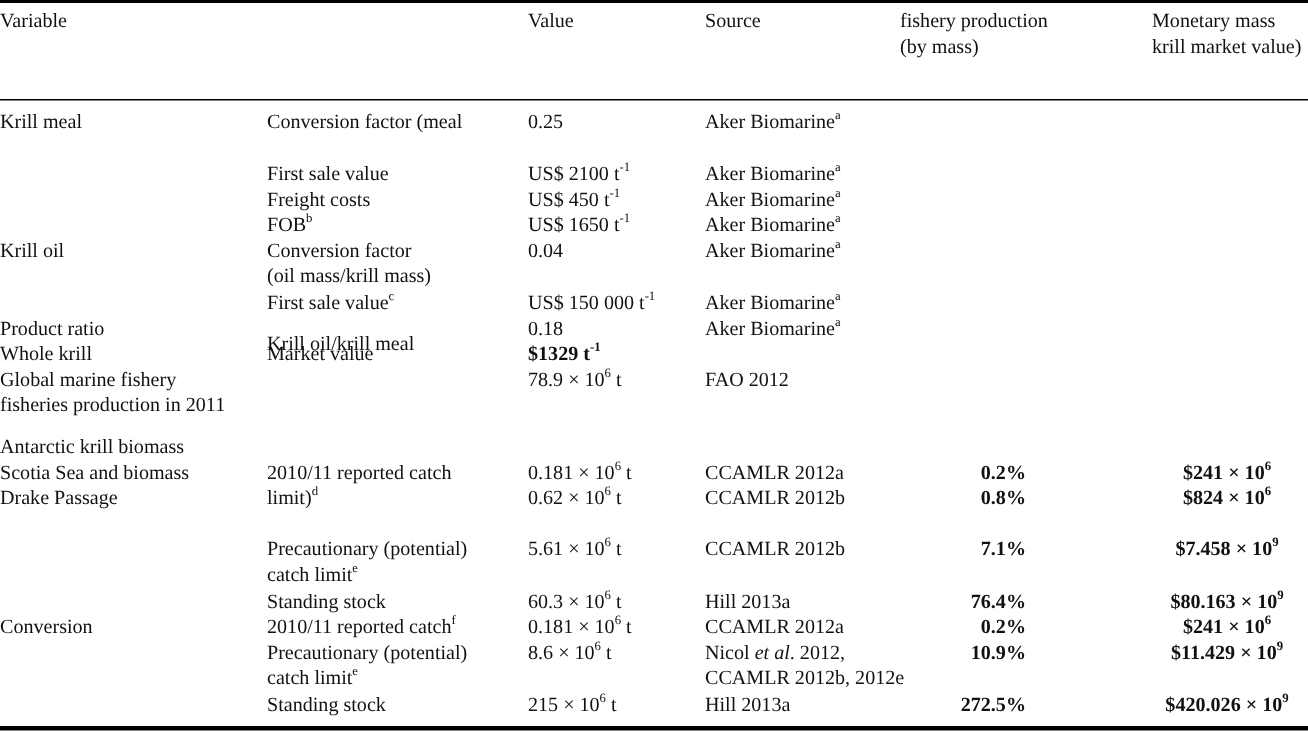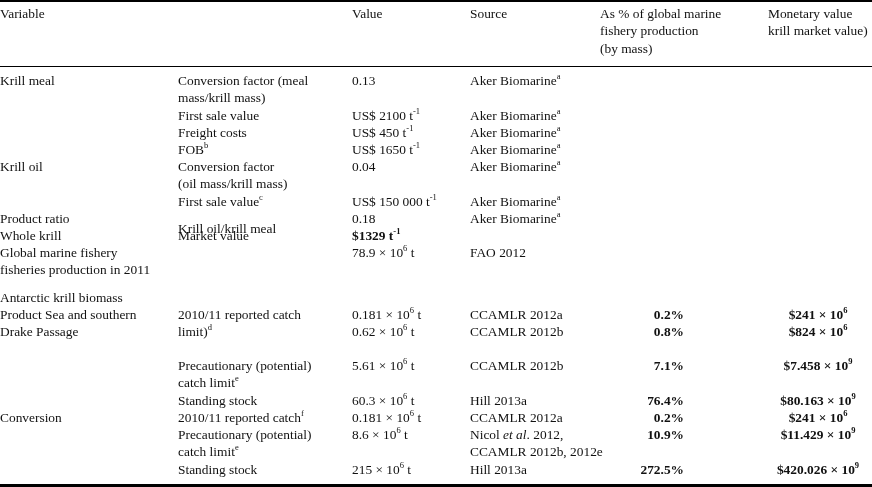--- a/index.html
+++ b/index.html
@@ -26,35 +26,33 @@
 <body>
 
 <div class="rule-top"></div>
 <div class="rule-mid"></div>
 <div class="rule-bot"></div>
 
 <div class="cell c-var hdr">Variable</div>
 <div class="cell c-val hdr">Value</div>
 <div class="cell c-src hdr">Source</div>
 <div class="cell hdr" style="left:600px;">
-  <div>As % of global marine</div>
   <div>fishery production</div>
   <div>(by mass)</div>
 </div>
 <div class="cell hdr" style="left:768px;">
-  <div>Monetary value</div>
+  <div>Monetary mass</div>
   <div>krill market value)</div>
 </div>
 
 <div class="cell c-var" style="top:72px">Krill meal</div>
 <div class="cell c-param" style="top:72px">
   <div>Conversion factor (meal</div>
-  <div>mass/krill mass)</div>
 </div>
-<div class="cell c-val" style="top:72px">0.13</div>
+<div class="cell c-val" style="top:72px">0.25</div>
 <div class="cell c-src" style="top:72px"><span>Aker Biomarine</span><sup>a</sup></div>
 
 <div class="cell c-param" style="top:107px">First sale value</div>
 <div class="cell c-val" style="top:107px"><span>US$ 2100 t</span><sup>-1</sup></div>
 <div class="cell c-src" style="top:107px"><span>Aker Biomarine</span><sup>a</sup></div>
 
 <div class="cell c-param" style="top:124px">Freight costs</div>
 <div class="cell c-val" style="top:124px"><span>US$ 450 t</span><sup>-1</sup></div>
 <div class="cell c-src" style="top:124px"><span>Aker Biomarine</span><sup>a</sup></div>
 
@@ -85,21 +83,21 @@
 
 <div class="cell c-var" style="top:244px">
   <div>Global marine fishery</div>
   <div>fisheries production in 2011</div>
 </div>
 <div class="cell c-val" style="top:244px"><span>78.9 × 10</span><sup>6</sup><span> t</span></div>
 <div class="cell c-src" style="top:244px">FAO 2012</div>
 
 <div class="cell c-var" style="top:289px">Antarctic krill biomass</div>
 
-<div class="cell c-var" style="top:306px">Product Sea and southern</div>
+<div class="cell c-var" style="top:306px">Scotia Sea and biomass</div>
 <div class="cell c-param" style="top:306px">2010/11 reported catch</div>
 <div class="cell c-val" style="top:306px"><span>0.181 × 10</span><sup>6</sup><span> t</span></div>
 <div class="cell c-src" style="top:306px">CCAMLR 2012a</div>
 <div class="cell c-pct" style="top:306px">0.2%</div>
 <div class="cell c-mon" style="top:306px"><span>$241 × 10</span><sup>6</sup></div>
 
 <div class="cell c-var" style="top:323px">Drake Passage</div>
 <div class="cell c-param" style="top:323px">
   <div><span>limit)</span><sup>d</sup></div>
 </div>

